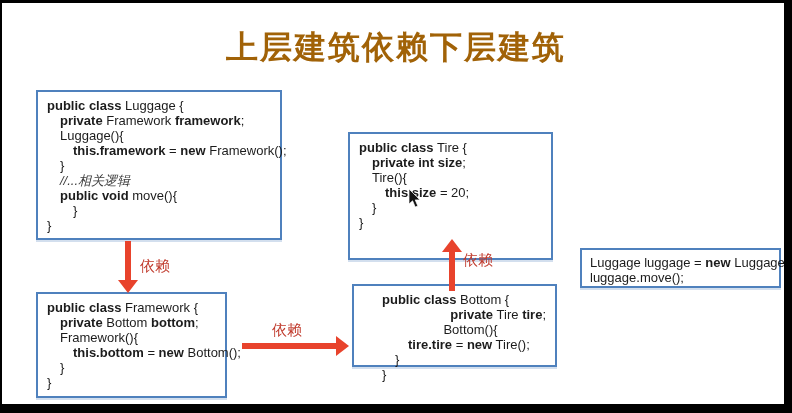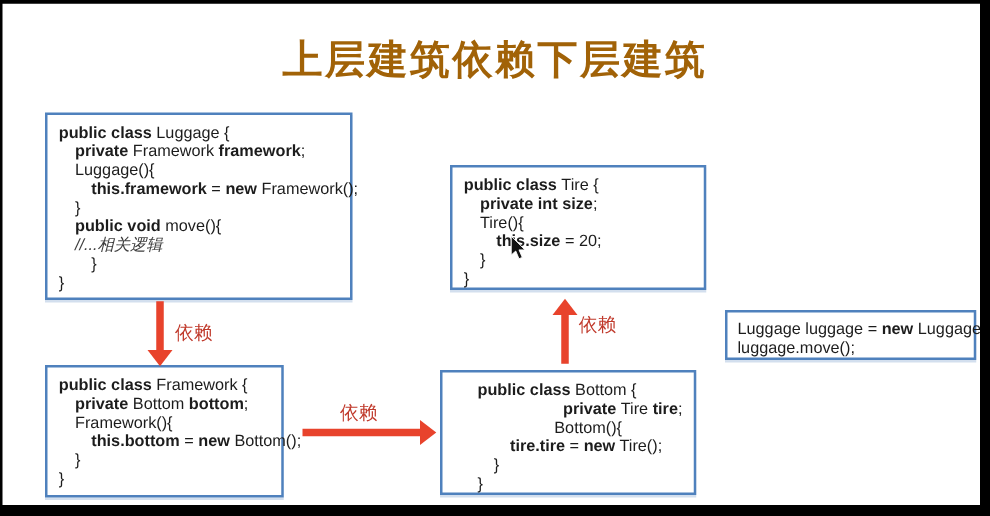--- a/index.html
+++ b/index.html
@@ -18,23 +18,23 @@
 
   
   .codebox{position:absolute;background:#fff;border:2px solid #4f81bd;
            box-sizing:border-box;padding:6px 9px 4px 9px;
            box-shadow:0 2px 0 rgba(79,129,189,0.25);}
   .code-line{font-size:13px;line-height:15px;color:#1c1c1c;white-space:pre;}
   .code-line .b{font-weight:700;}
   .code-line .i{font-style:italic;color:#3c3c3c;}
 
   #box-luggage{left:36px;top:90px;width:246px;height:150px;}
-  #box-tire{left:360px;top:132px;width:205px;height:100px;}
+  #box-tire{left:348px;top:132px;width:205px;height:128px;}
   #box-framework{left:36px;top:292px;width:191px;height:106px;}
-  #box-bottom{left:352px;top:296px;width:205px;height:100px;padding-left:28px;}
+  #box-bottom{left:352px;top:284px;width:205px;height:83px;padding-left:28px;}
   #box-usage{left:580px;top:248px;width:201px;height:40px;padding:5px 8px;}
 
   
   .arrow-line{position:absolute;background:#e8432c;}
   .arrow-head{position:absolute;width:0;height:0;}
   #arrow1-line{left:125px;top:241px;width:6px;height:40px;}
   #arrow1-head{left:118px;top:280px;border-left:10px solid transparent;
                border-right:10px solid transparent;border-top:13px solid #e8432c;}
   #arrow2-line{left:242px;top:343px;width:95px;height:6px;}
   #arrow2-head{left:336px;top:336px;border-top:10px solid transparent;
@@ -56,22 +56,22 @@
 <div id="stage">
 
   <div id="title" style="color: #a16207;">上层建筑依赖下层建筑</div>
 
   <div id="box-luggage" class="codebox">
       <div class="code-line" style="padding-left: 0px;"><span class="b">public class </span><span>Luggage {</span></div>
       <div class="code-line" style="padding-left: 13px;"><span class="b">private </span><span>Framework </span><span class="b">framework</span><span>;</span></div>
       <div class="code-line" style="padding-left: 13px;"><span>Luggage(){</span></div>
       <div class="code-line" style="padding-left: 26px;"><span class="b">this.framework</span><span> = </span><span class="b">new</span><span> Framework();</span></div>
       <div class="code-line" style="padding-left: 13px;"><span>}</span></div>
+      <div class="code-line" style="padding-left: 13px;"><span class="i">//...相关逻辑</span></div>
       <div class="code-line" style="padding-left: 13px;"><span class="b">public void </span><span>move(){</span></div>
-      <div class="code-line" style="padding-left: 13px;"><span class="i">//...相关逻辑</span></div>
       <div class="code-line" style="padding-left: 26px;"><span>}</span></div>
       <div class="code-line" style="padding-left: 0px;"><span>}</span></div>
     </div>
 
   <div id="box-tire" class="codebox">
       <div class="code-line" style="padding-left: 0px;"><span class="b">public class </span><span>Tire {</span></div>
       <div class="code-line" style="padding-left: 13px;"><span class="b">private int size</span><span>;</span></div>
       <div class="code-line" style="padding-left: 13px;"><span>Tire(){</span></div>
       <div class="code-line" style="padding-left: 26px;"><span class="b">this.size</span><span> = 20;</span></div>
       <div class="code-line" style="padding-left: 13px;"><span>}</span></div>

